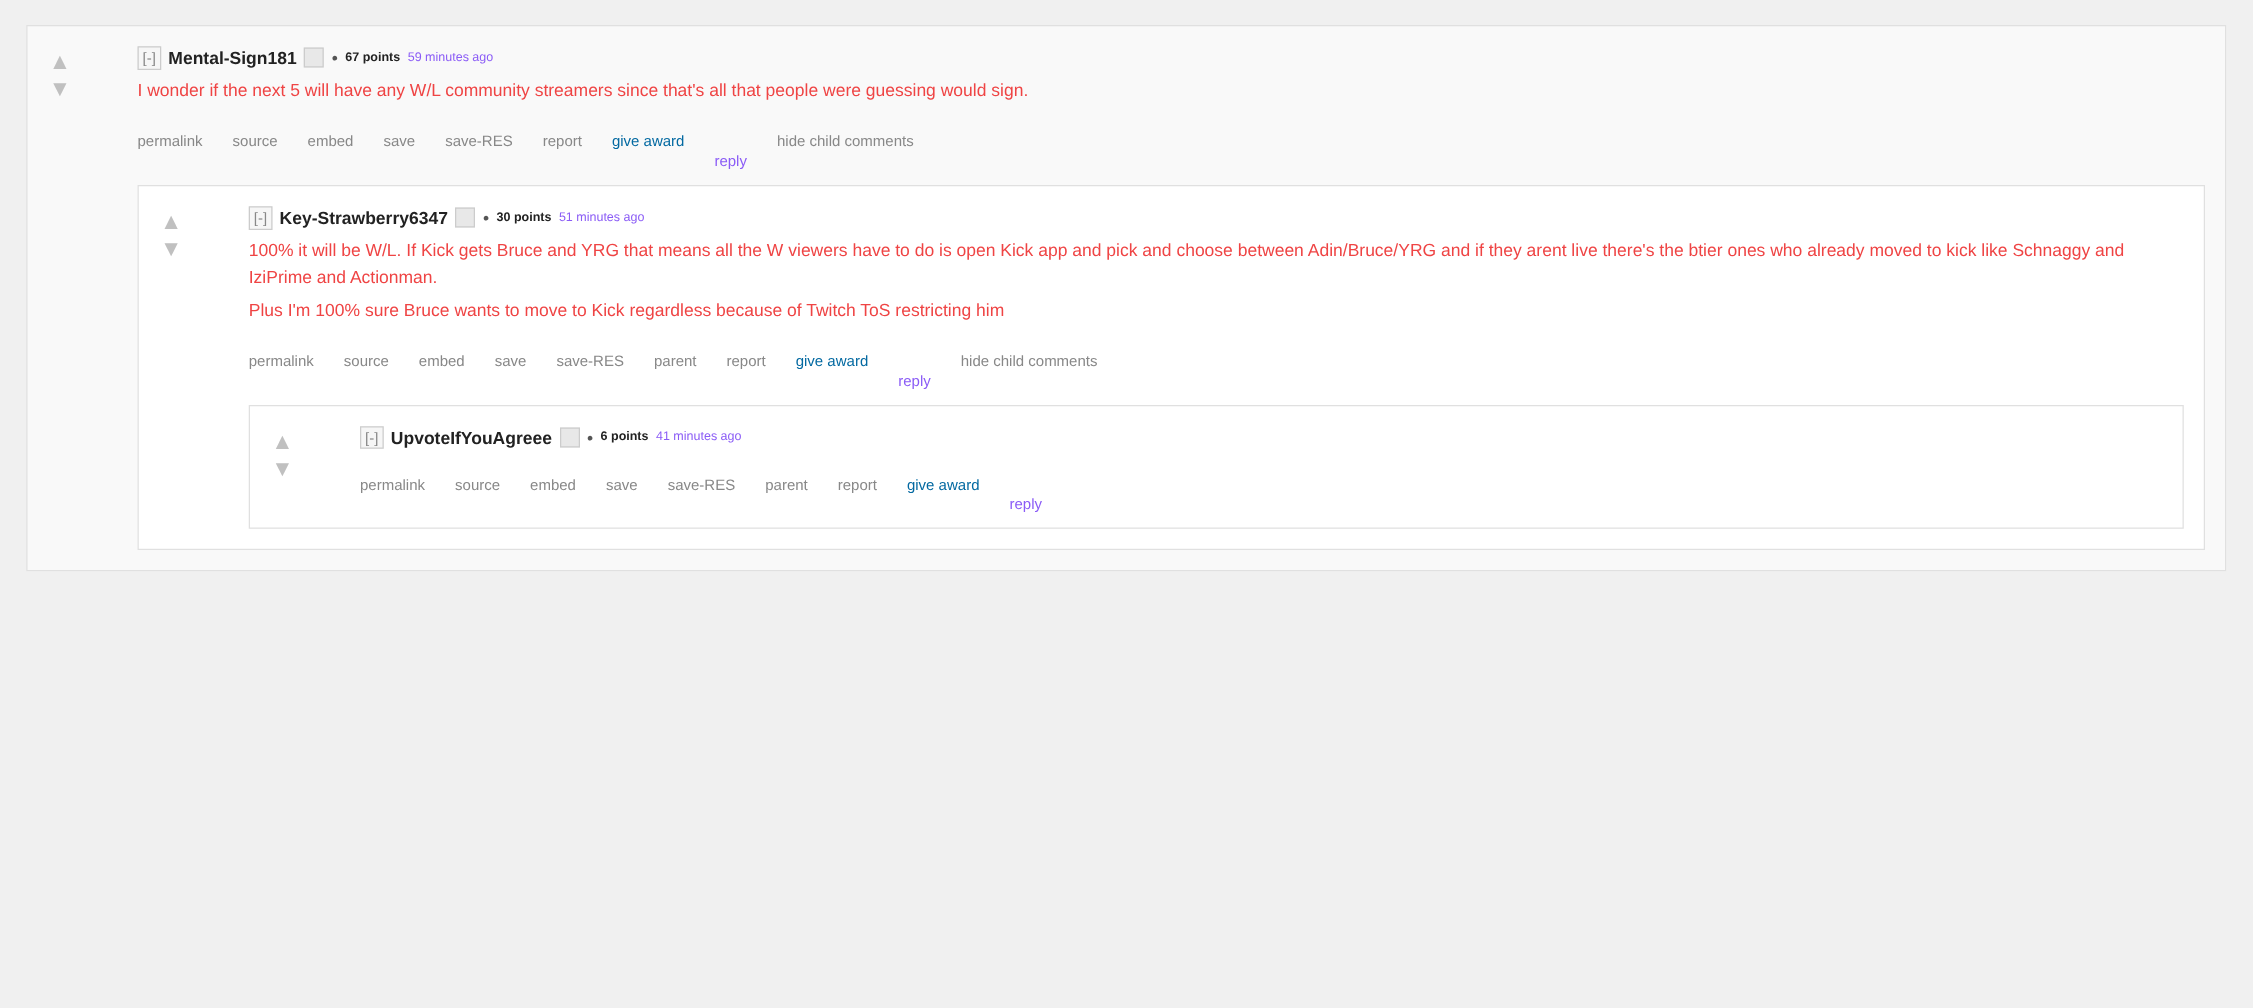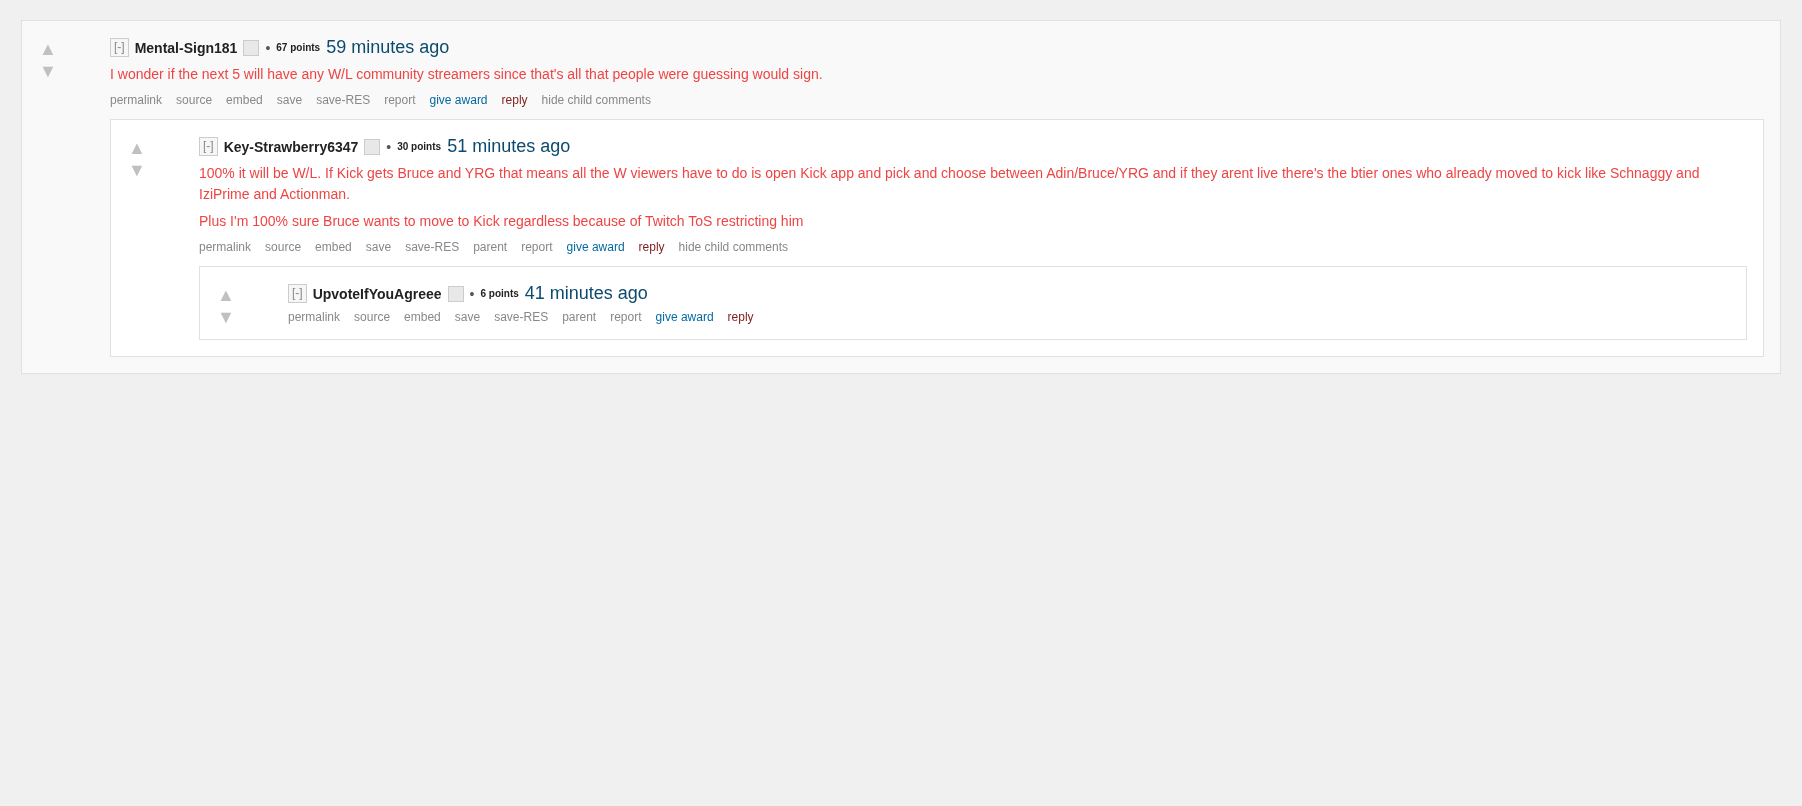--- a/index.html
+++ b/index.html
@@ -81,54 +81,55 @@
     }
     .bullet {
       color: #555;
     }
     .points {
       font-weight: bold;
       color: #222;
       font-size: 10px;
     }
     .timestamp {
-      color: #0c4a6e;
-      font-size: 18px;
+      color: #8b5cf6;
+      font-size: 10px;
     }
     .comment-text {
       font-size: 14px;
       color: #ef4444;
       line-height: 1.5;
       margin-bottom: 8px;
     }
     .comment-text p {
       margin-bottom: 6px;
     }
     .comment-text p:last-child {
       margin-bottom: 0;
     }
     .comment-actions {
       display: flex;
       flex-wrap: wrap;
-      gap: 0;
+      gap: 10px;
       align-items: center;
       margin-top: 6px;
     }
     .action-link {
       color: #888;
       font-size: 12px;
       cursor: pointer;
       margin-right: 14px;
       text-decoration: none;
     }
     .action-link.give-award {
       color: #0369a1;
     }
     .action-link.reply {
-      color: #7f1d1d;
+      color: #8b5cf6;
+      margin-top: 31px;
     }
   </style>
 </head>
 <body>
 
 <div class="comment-section">
 
   <div class="comment" id="comment-1">
     <div style="display:flex; align-items:flex-start;">
       <div class="vote-arrows">

